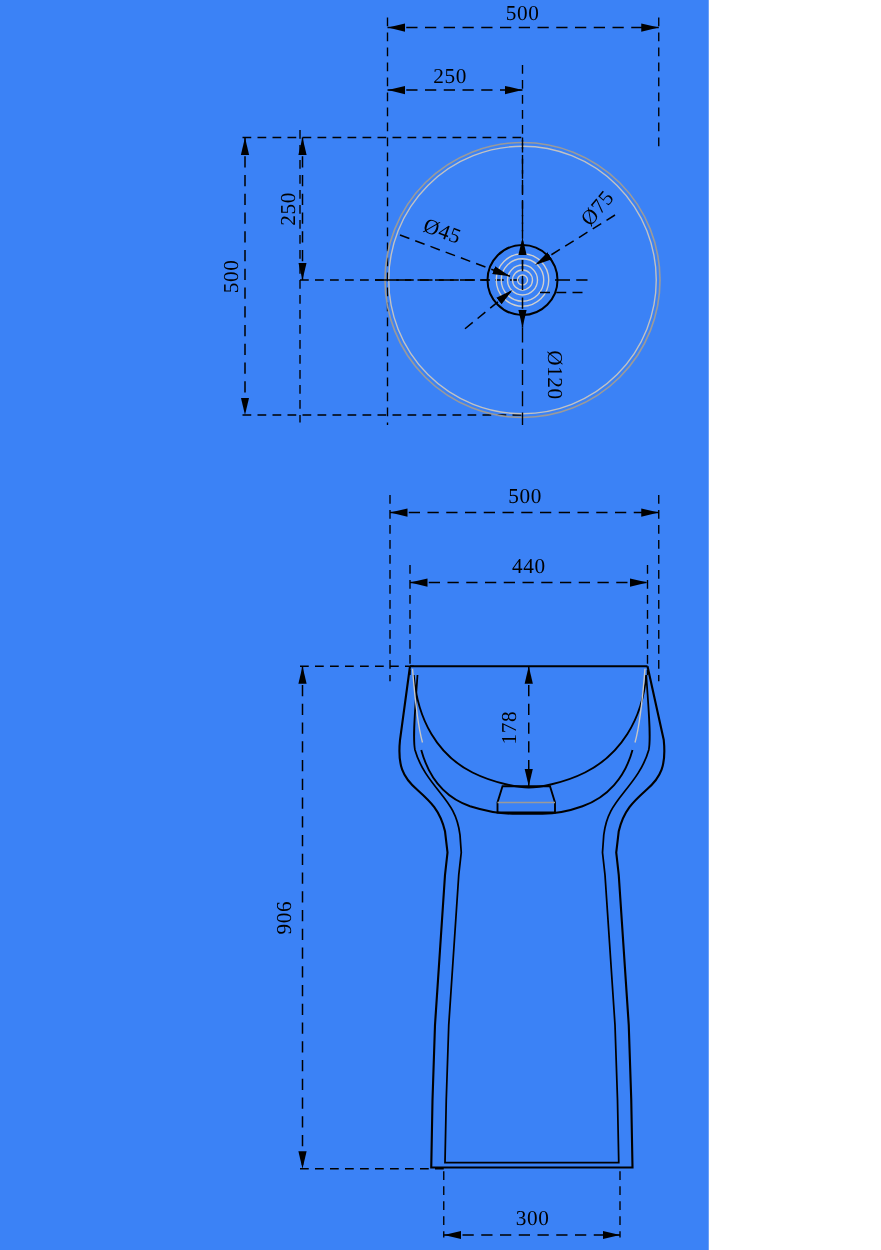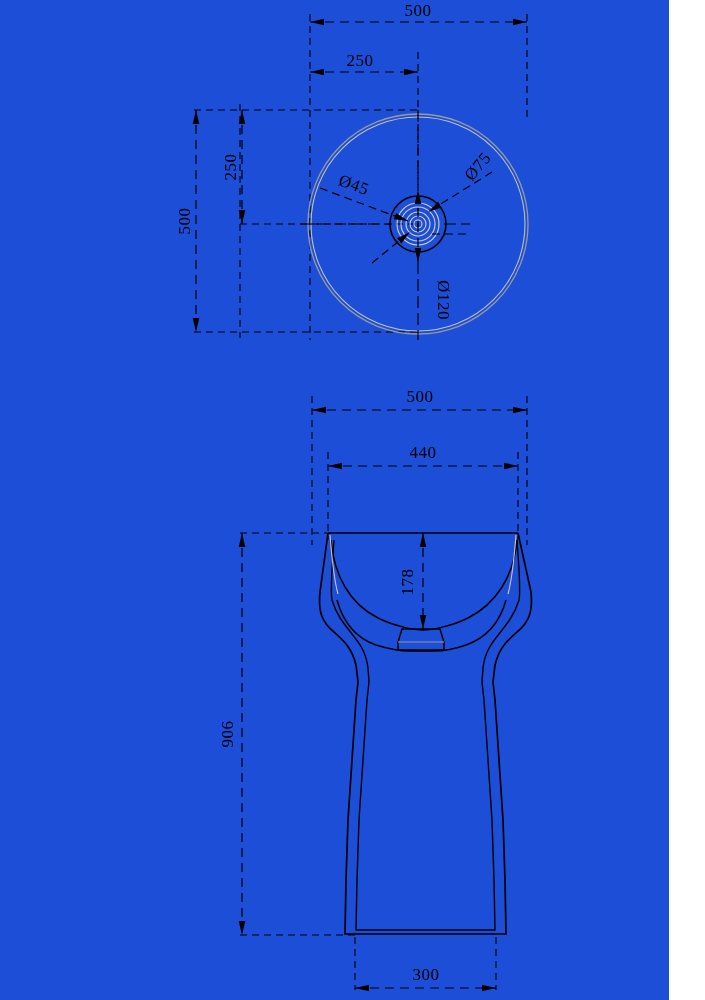--- a/index.html
+++ b/index.html
@@ -1,21 +1,21 @@
 <!DOCTYPE html>
 <html><head>
 <meta charset="utf-8">
 <style>
   html,body{margin:0;padding:0;background:#ffffff;}
   body{
     width:705px;height:1000px;
     font-family:"Liberation Serif", serif;
     overflow:hidden;
   }
-  #sheet{position:relative;width:669px;height:1000px;background:#1d4ed8;}
+  #sheet{position:relative;width:567px;height:1000px;background:#3b82f6;}
   #sheet svg{position:absolute;left:0;top:0;}
   .dimtxt{
     font-family:"Liberation Serif", serif;
     font-size:17px;
     fill:#000;
     letter-spacing:0.5px;
   }
 </style>
 </head>
 <body>

